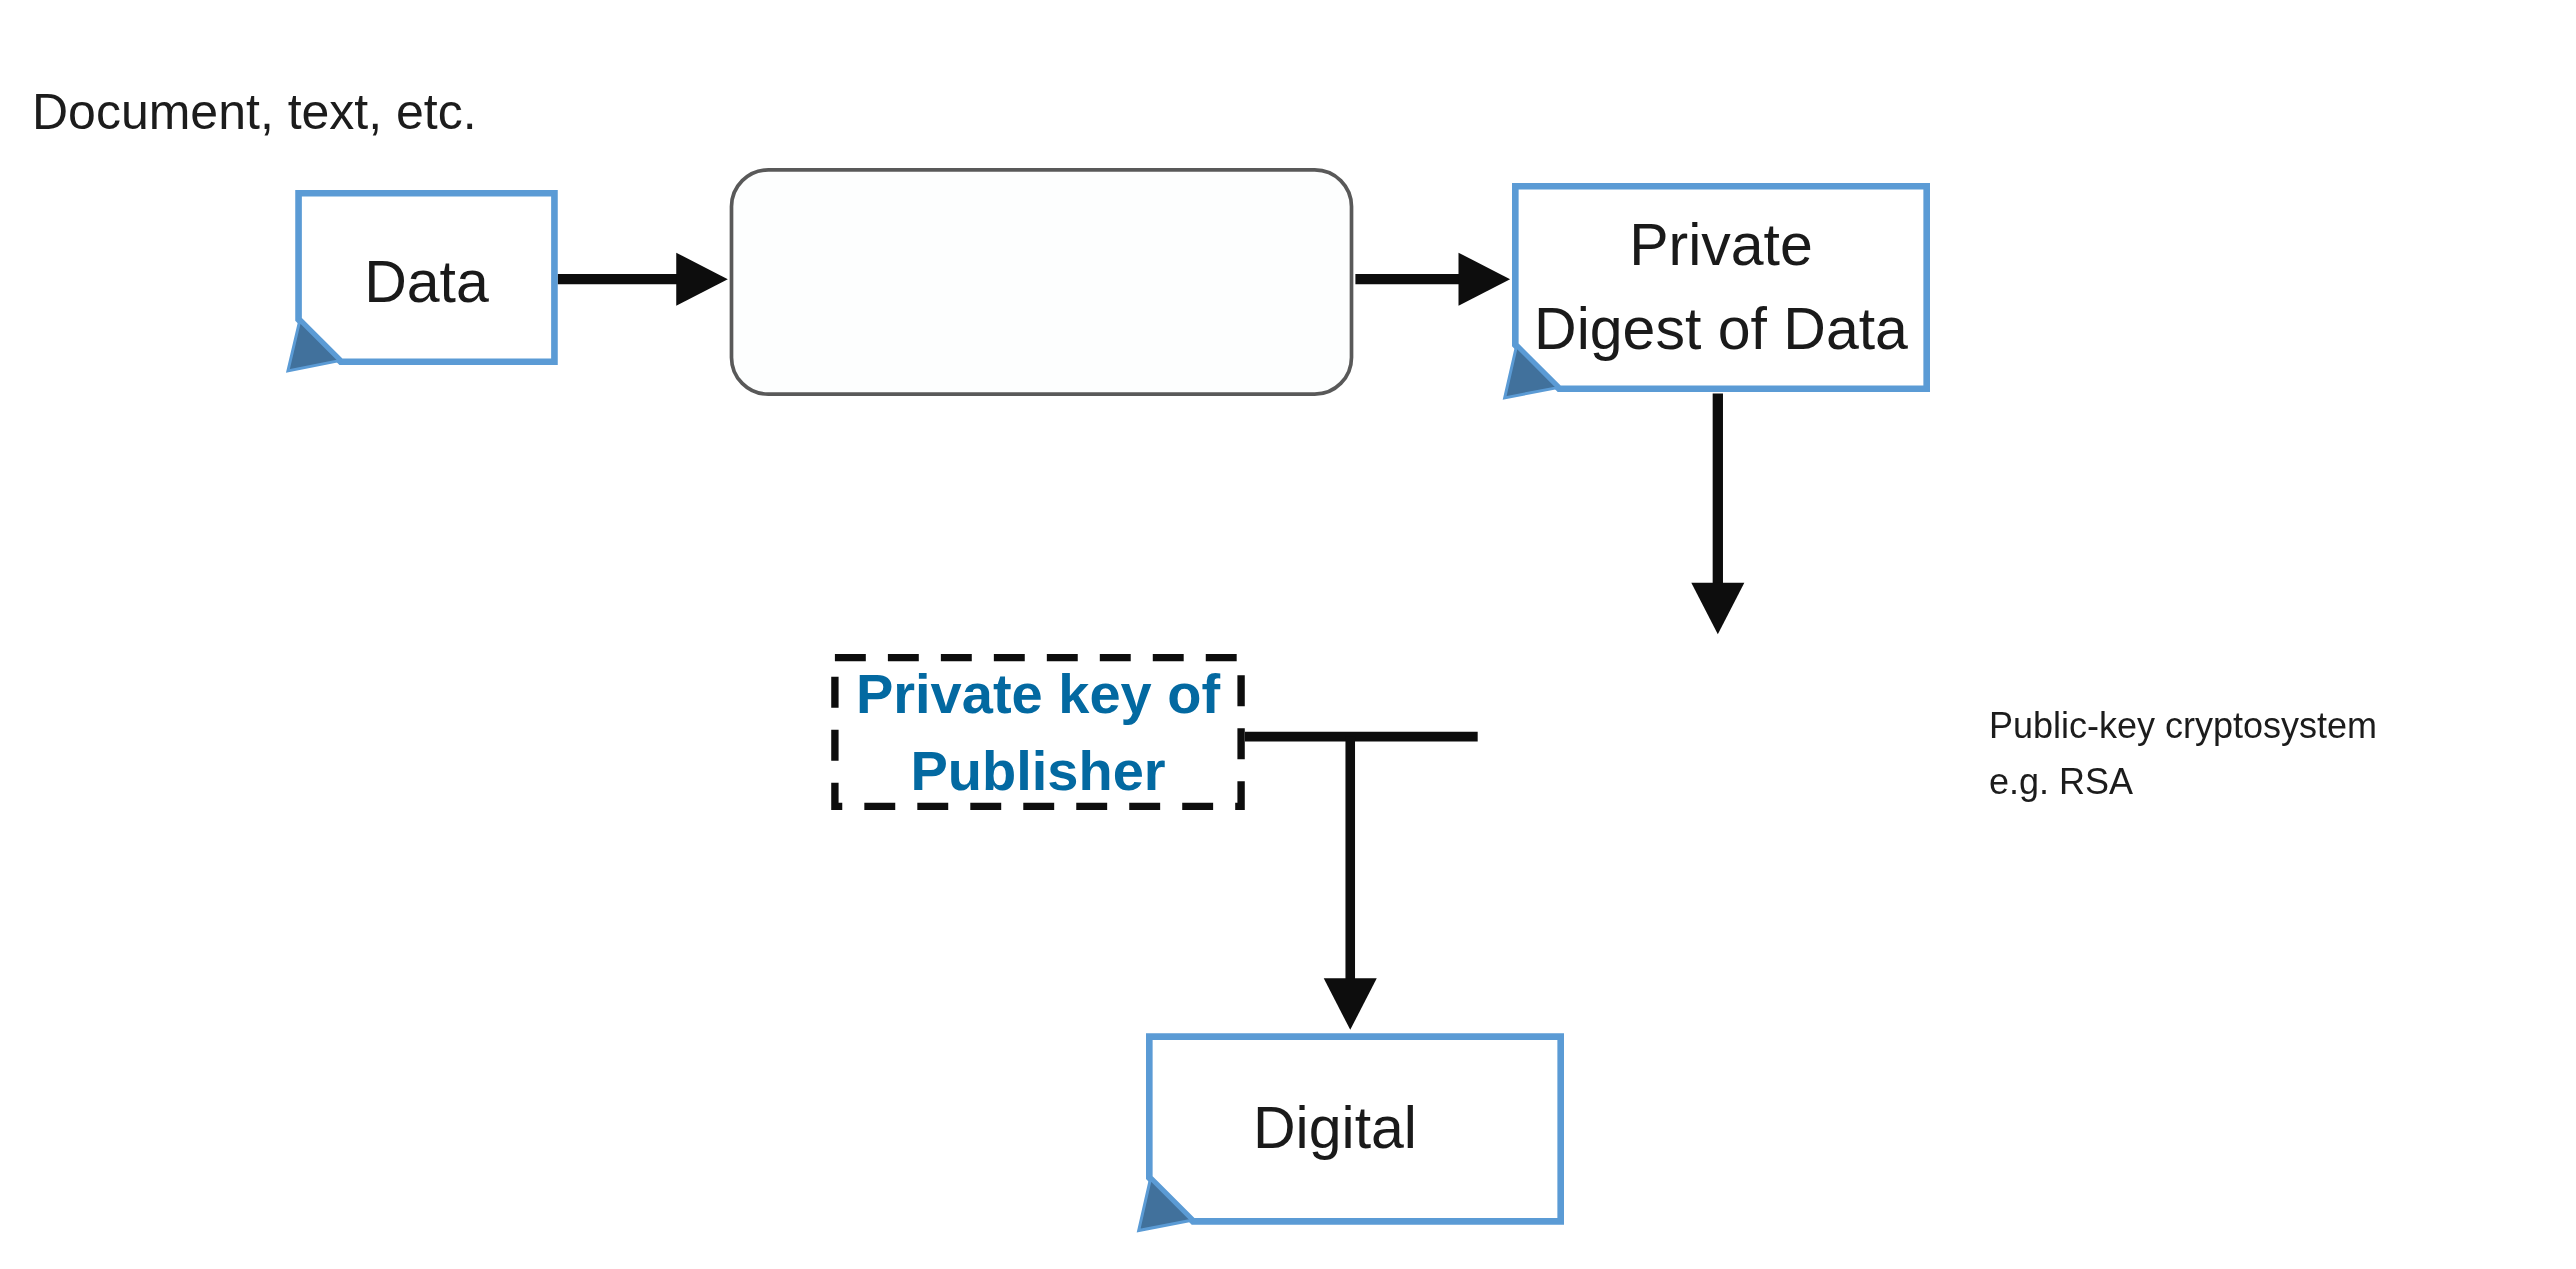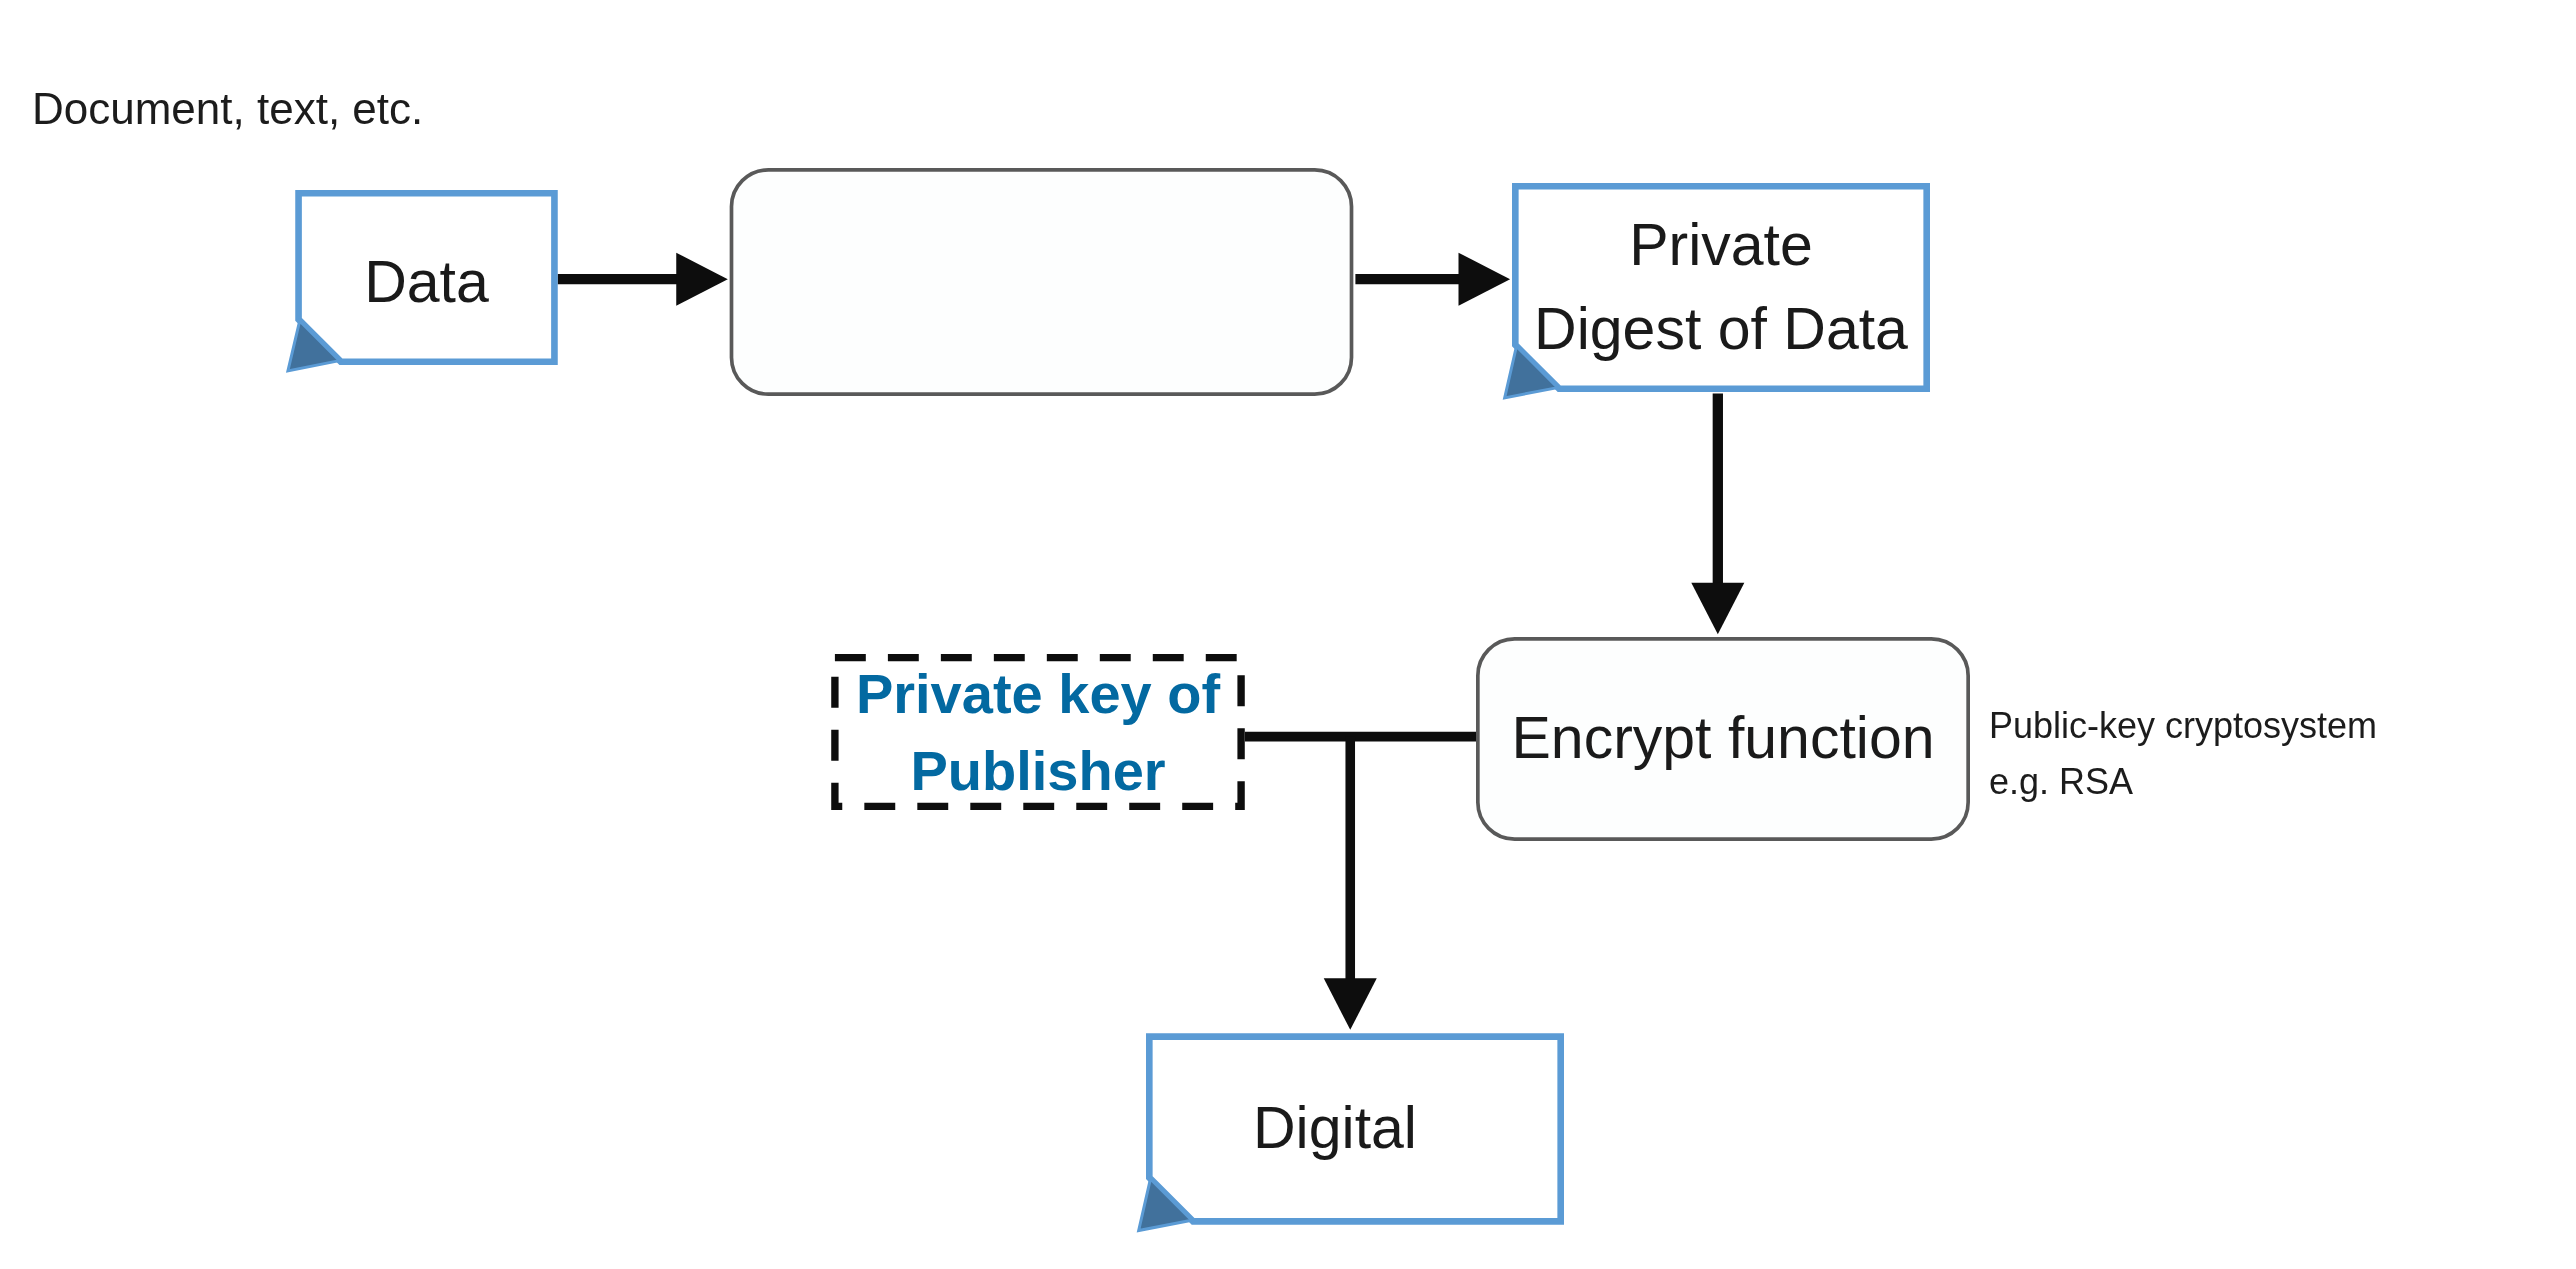--- a/index.html
+++ b/index.html
@@ -13,21 +13,21 @@
     height: 1270px;
     background: #ffffff;
     overflow: hidden;
     font-family: "Liberation Sans", sans-serif;
     color: #1a1a1a;
   }
   .abs { position: absolute; }
 
   
   .plain-label {
-    font-size: 44px;
+    font-size: 50px;
     line-height: 1.25;
     color: #1c1c1c;
     white-space: nowrap;
   }
   .side-label {
     font-size: 36px;
     line-height: 1.55;
     color: #1c1c1c;
     white-space: nowrap;
   }
@@ -114,28 +114,20 @@
     <svg class="shape" width="418" height="209" viewBox="0 0 568 284">
       <path d="M4.5 4.5 L563.5 4.5 L563.5 279.5 L64 279.5 L4.5 220 Z" fill="#ffffff" stroke="#5b9bd5" stroke-width="9" stroke-linejoin="miter"></path>
       <polygon points="62,278 6,222 -10,292" fill="#41719c" stroke="#5b9bd5" stroke-width="4"></polygon>
     </svg>
     <div class="node-text">
       <span>Private</span>
       <span>Digest of Data</span>
     </div>
   </div>
 
-  <div class="abs node" id="encrypt-box" style="left:1476px; top:637px; width:494px; height:204px;">
-    <svg class="shape" width="494" height="204" viewBox="0 0 671 277">
-      <rect x="2.5" y="2.5" width="666" height="272" rx="50" ry="50" fill="#fdfefe" stroke="#595959" stroke-width="5"></rect>
-    </svg>
-    <div class="node-text">
-      <span>Encrypt function</span>
-    </div>
-  </div>
 
   <div class="abs node" id="private-key-box" style="left:831px; top:654px; width:414px; height:156px;">
     <svg class="shape" width="414" height="156" viewBox="0 0 562 212">
       <rect x="5" y="5" width="552" height="202" fill="#ffffff" stroke="#0d0d0d" stroke-width="10" stroke-dasharray="42 30"></rect>
     </svg>
     <div class="node-text">
       <span>Private key of</span>
       <span>Publisher</span>
     </div>
   </div>

